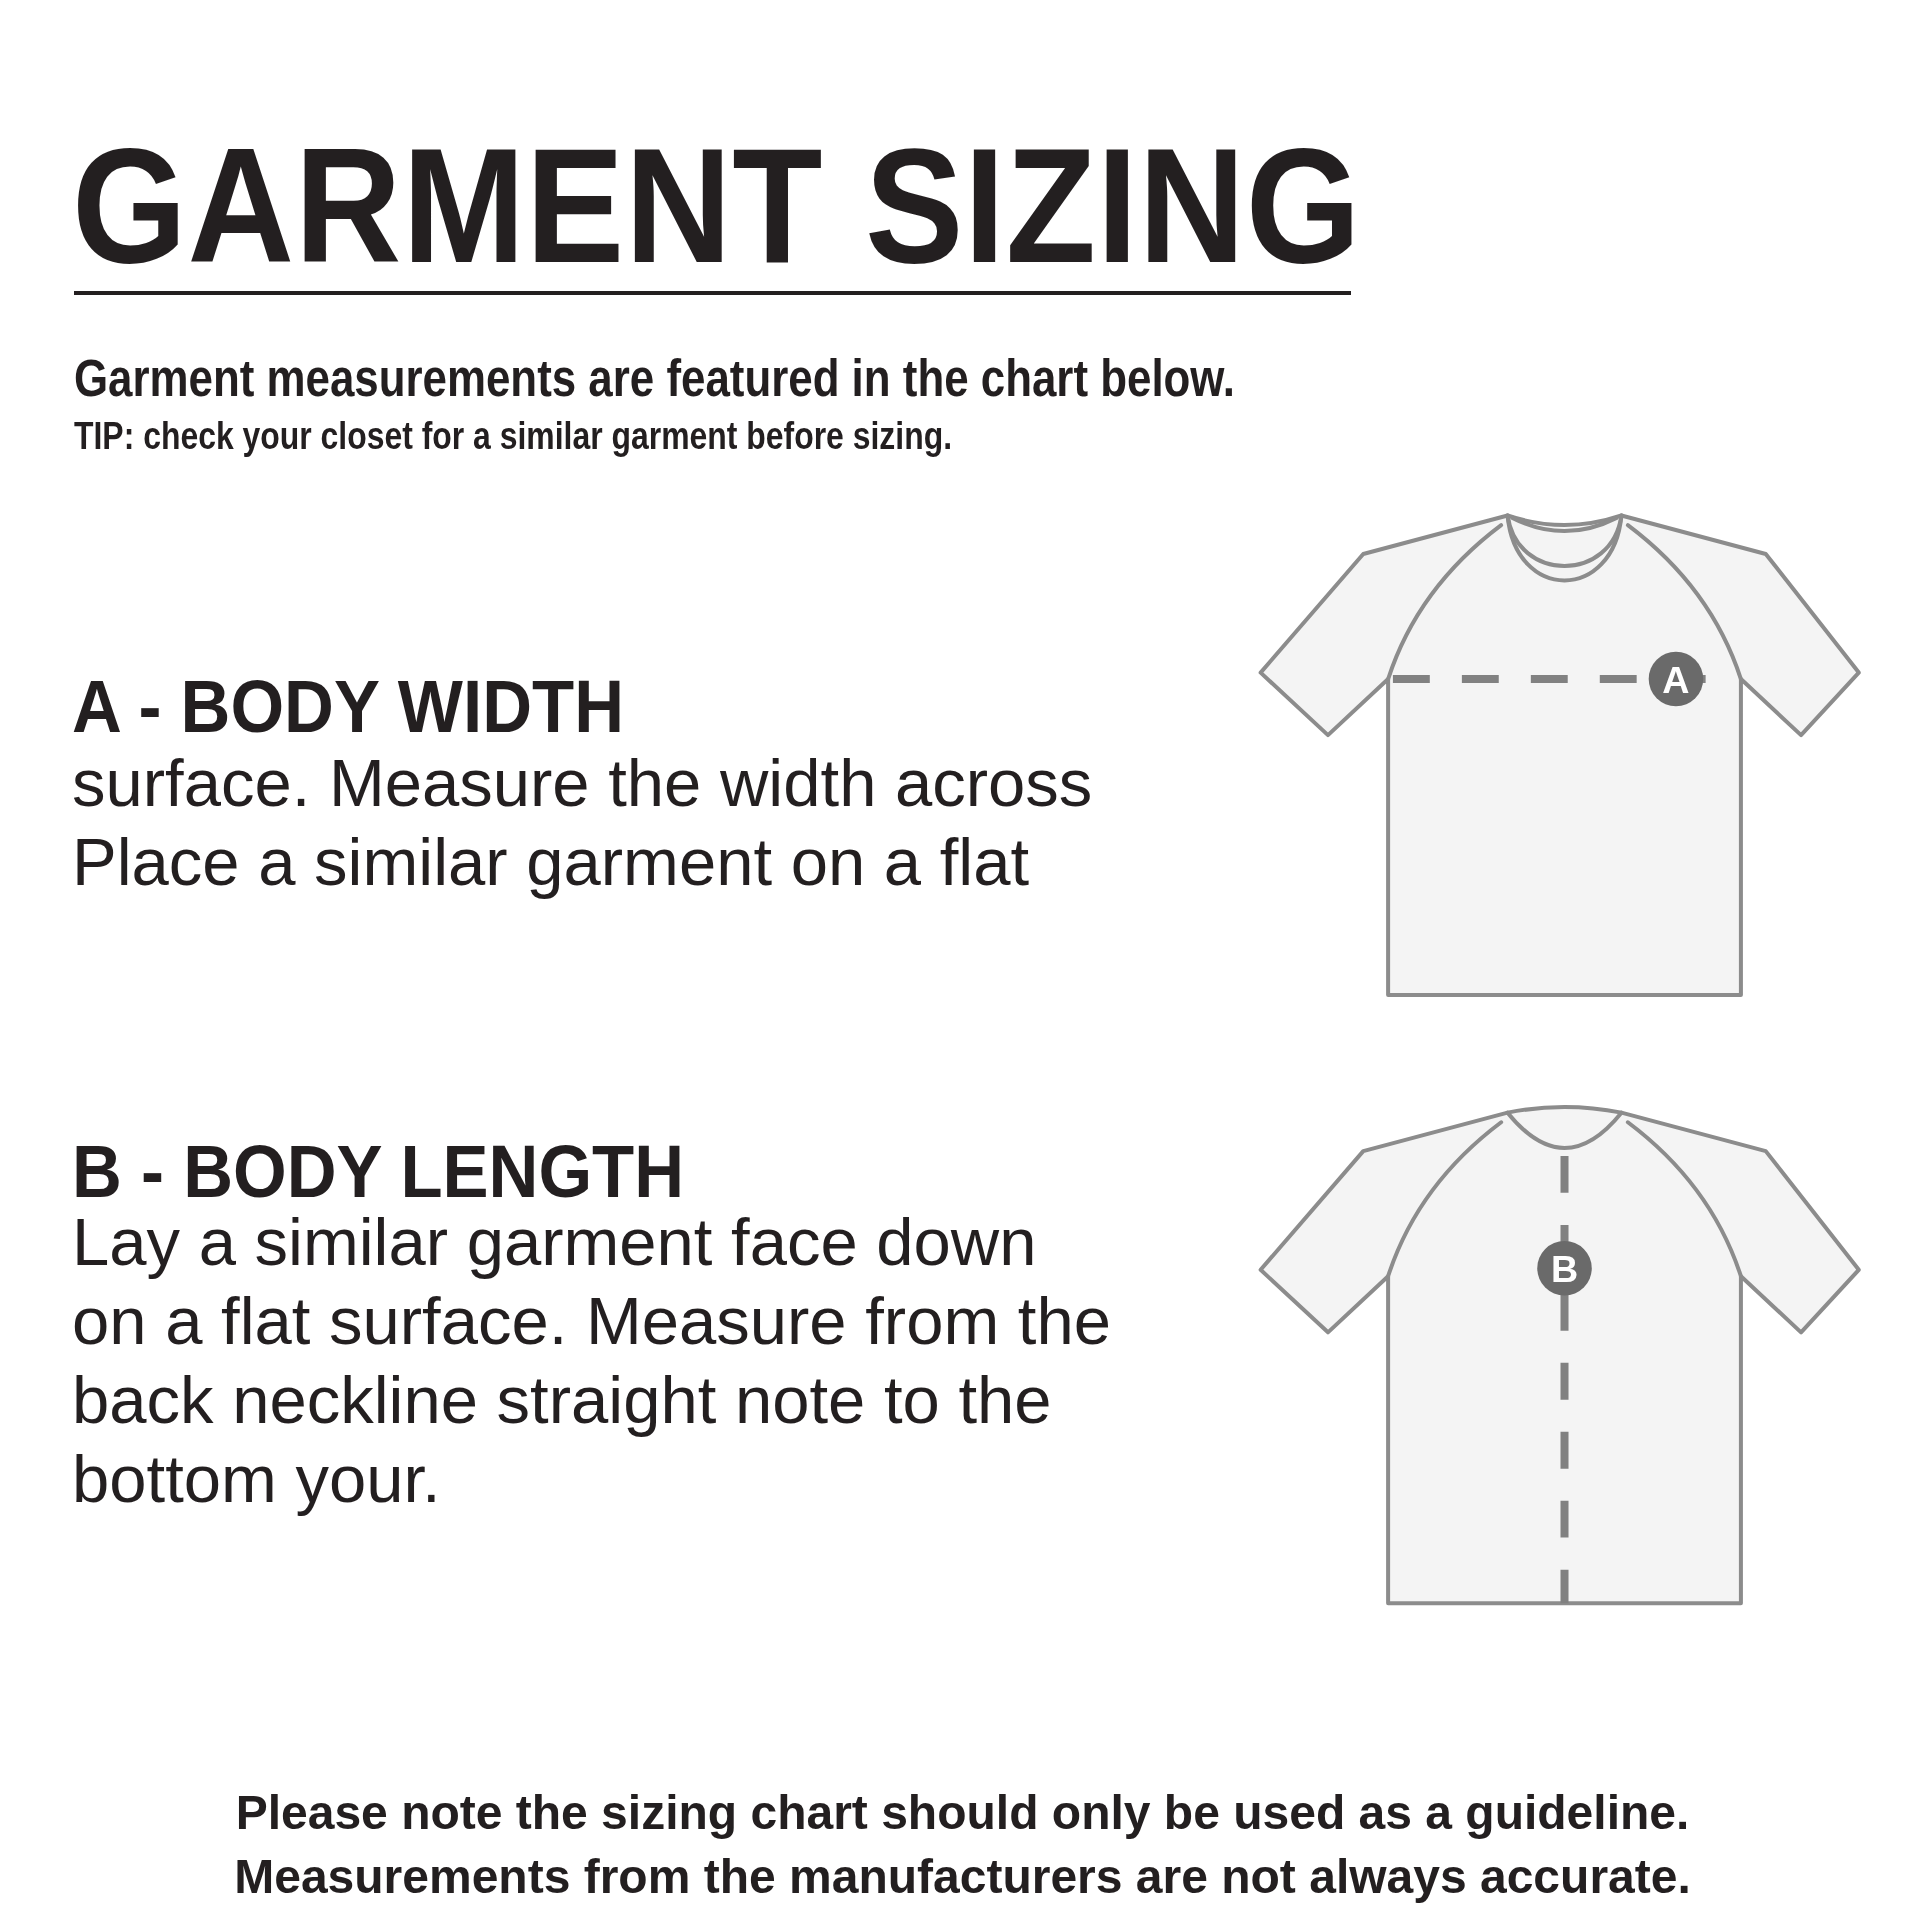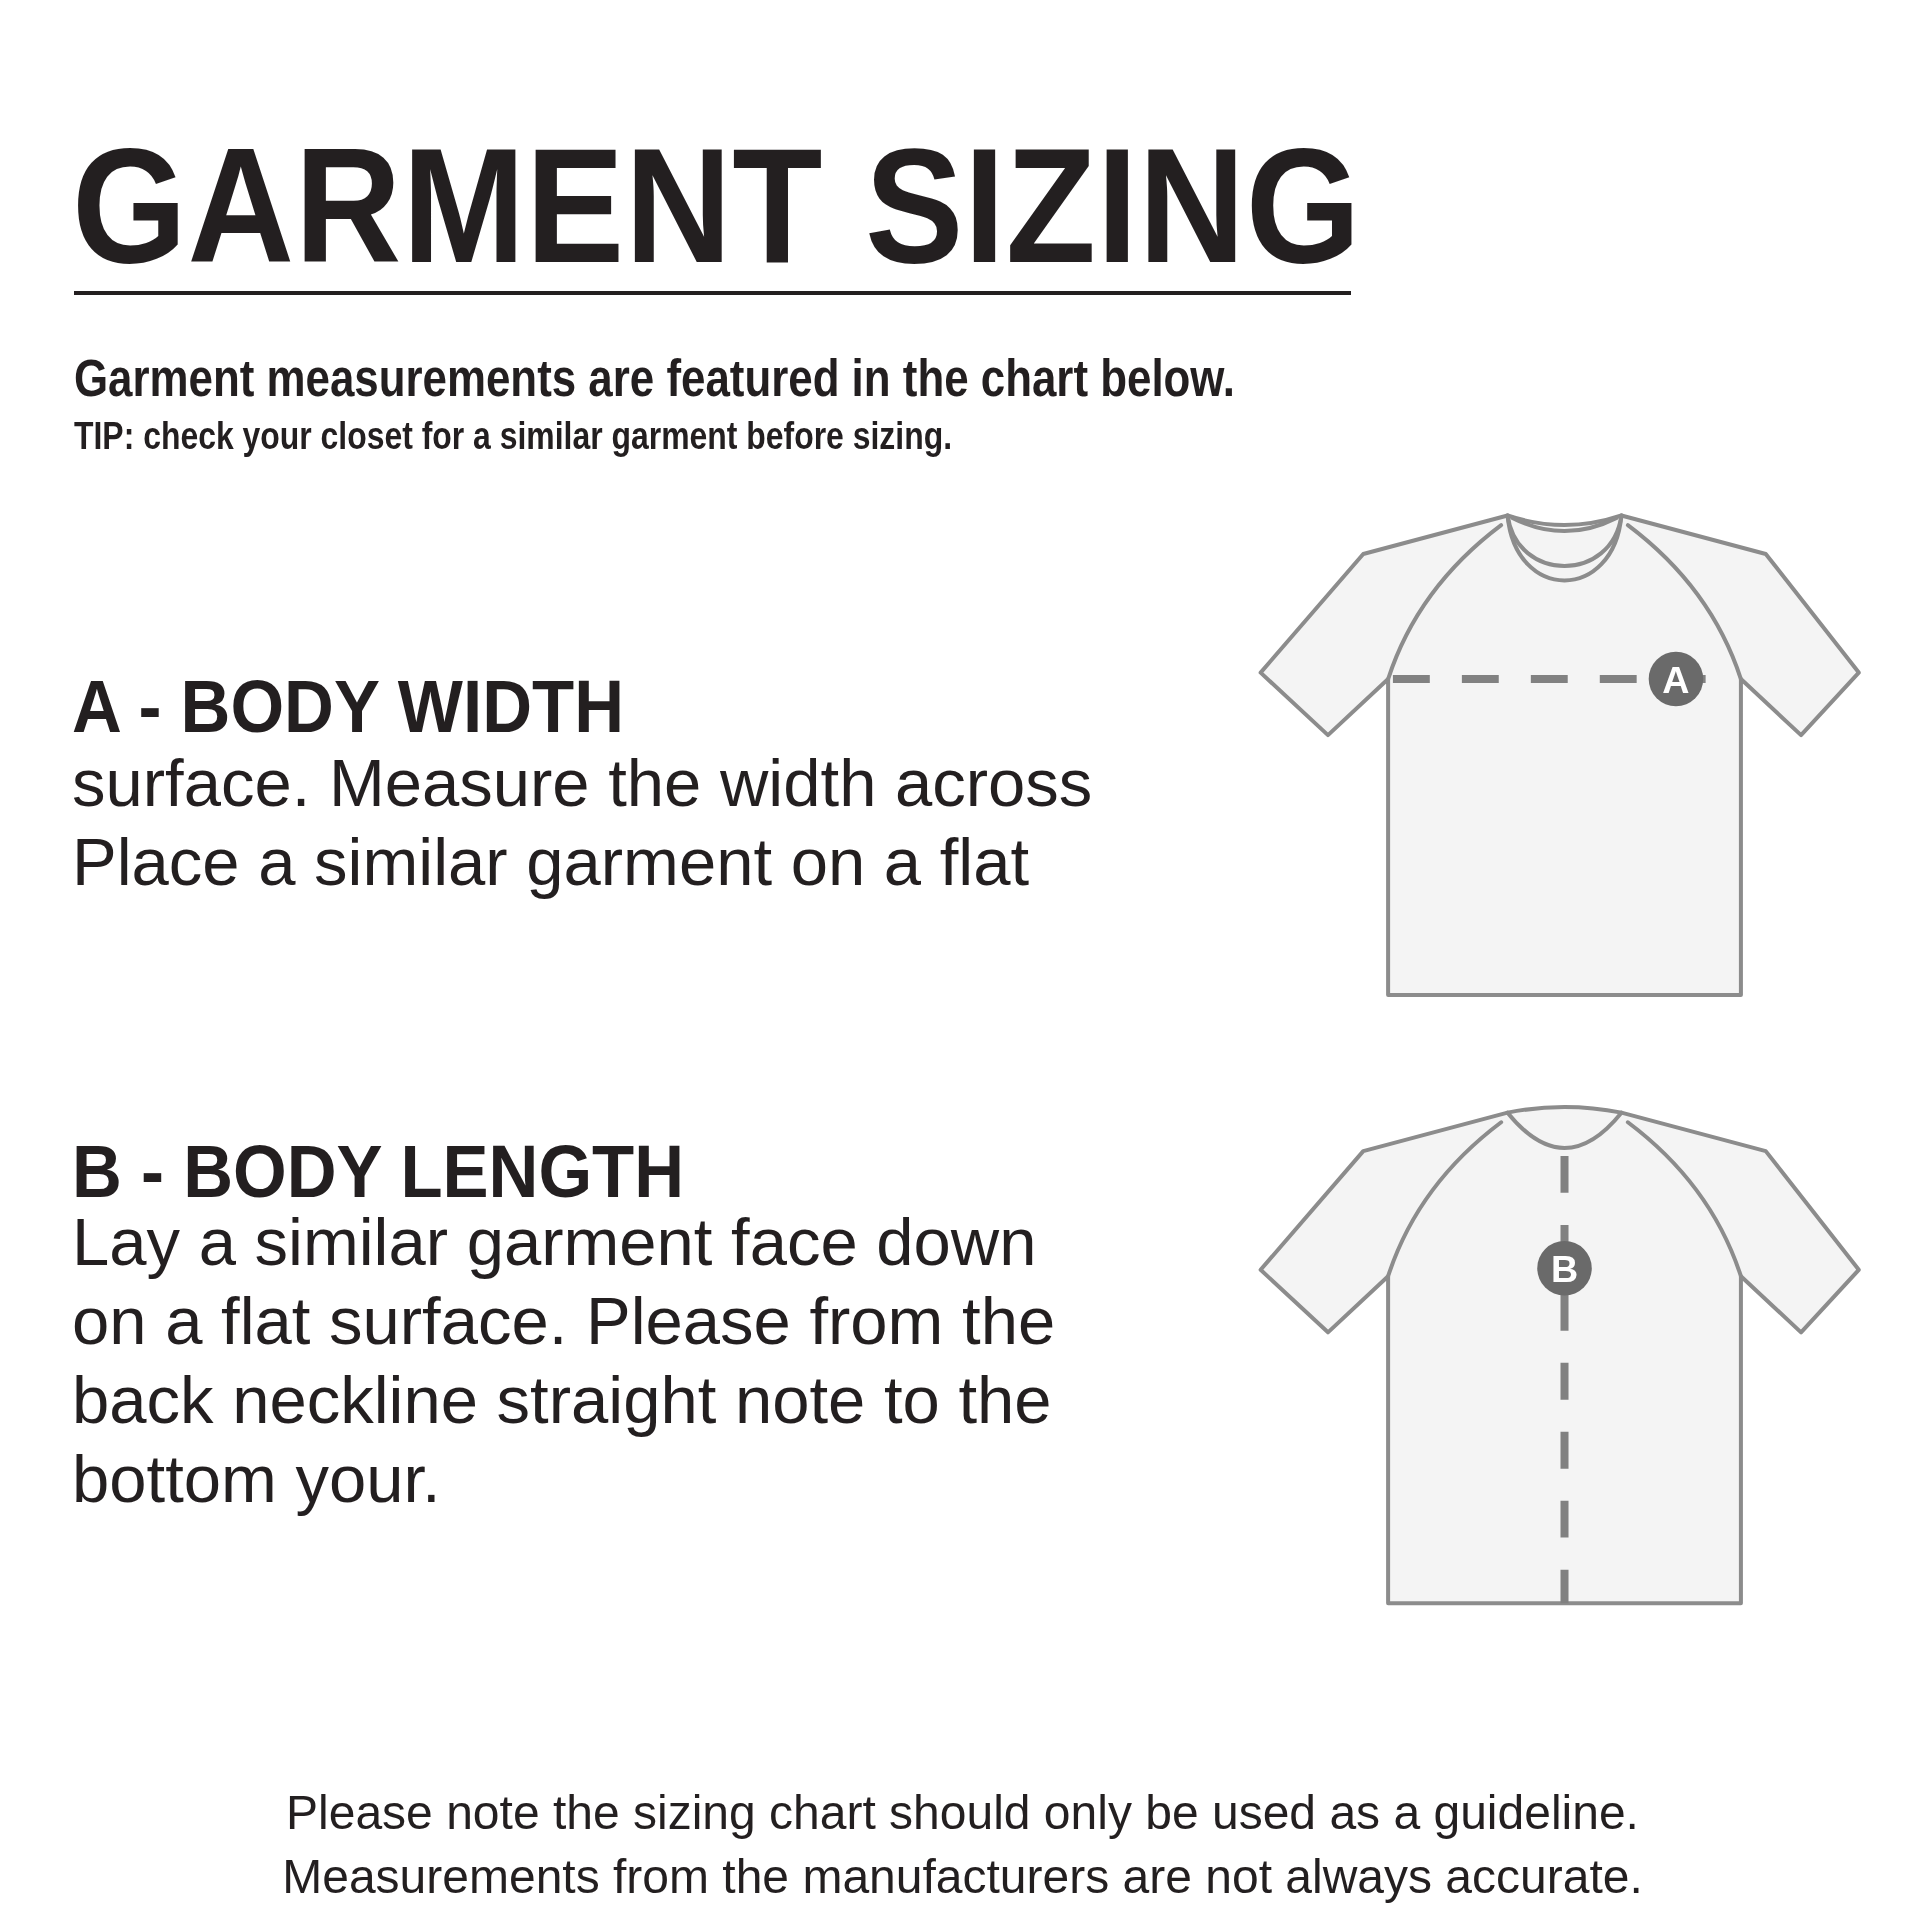--- a/index.html
+++ b/index.html
@@ -69,21 +69,21 @@
   }
   .sec-body.a { top: 717px; }
   .sec-body.b { top: 1176px; }
   .sec-body div { white-space: nowrap; }
 
   .footer {
     left: 0; top: 1755px;
     width: 1925px;
     text-align: center;
     font-size: 48px;
-    font-weight: 400;
+    font-weight: 700;
     line-height: 64px;
   }
 
   .shirt-front { left: 1251px; top: 478px; }
   .shirt-back  { left: 1251px; top: 1072px; }
 
   .shirt-outline {
     fill: #f4f4f4;
     stroke: #8c8c8c;
     stroke-width: 5;
@@ -123,21 +123,21 @@
 
   <div class="abs sec-heading a">A - BODY WIDTH</div>
   <div class="abs sec-body a">
     <div>surface. Measure the width across</div>
     <div>Place a similar garment on a flat</div>
   </div>
 
   <div class="abs sec-heading b">B - BODY LENGTH</div>
   <div class="abs sec-body b">
     <div>Lay a similar garment face down</div>
-    <div>on a flat surface. Please from the</div>
+    <div>on a flat surface. Measure from the</div>
     <div>back neckline straight note to the</div>
     <div>bottom your.</div>
   </div>
 
   <svg class="abs shirt-front" width="619" height="504" viewBox="0 0 772 628" xmlns="http://www.w3.org/2000/svg">
     <path class="shirt-outline" d="M 320,14
              L 140,62
              L 12,210
              L 96,288
              L 171,218

